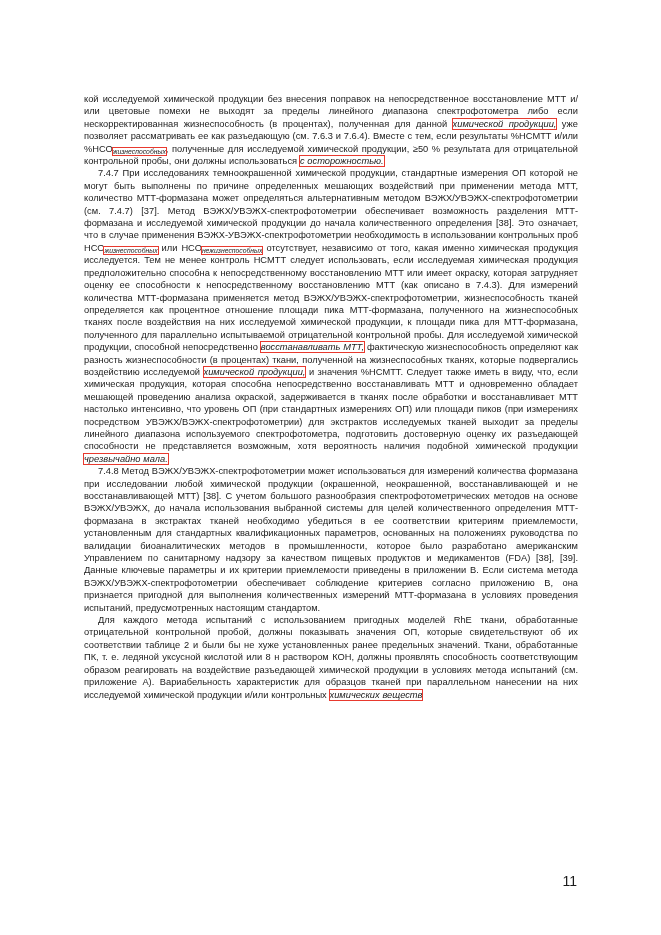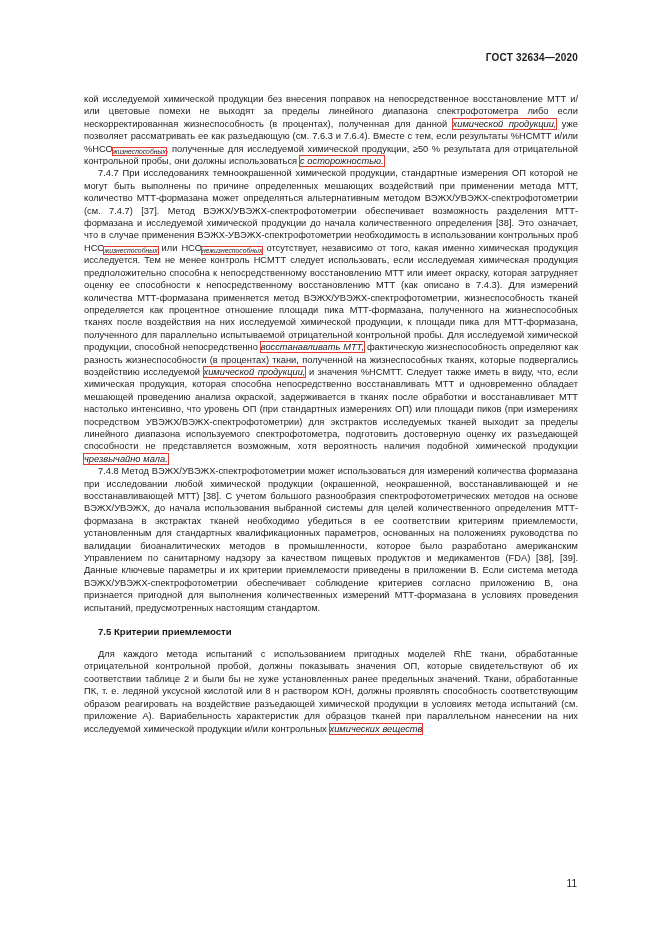--- a/index.html
+++ b/index.html
@@ -55,31 +55,29 @@
   }
   .annot-box {
     outline: 1px solid var(--annot-color, #e8392e);
     outline-offset: 0px;
     font-style: italic;
   }
   .page-number {
     position: absolute;
     right: 84px;
     bottom: 46px;
-    font-size: 10px;
+    font-size: 14px;
   }
 </style>
 </head>
 <body>
 
 <div class="page">
-  <div class="doc-header">ГОСТ 32634—2020</div>
 
   <div class="doc-body">
       <p class="para"><span>кой исследуемой химической продукции без внесения поправок на непосредственное восстановление МТТ и/или цветовые помехи не выходят за пределы линейного диапазона спектрофотометра либо если нескорректированная жизнеспособность (в процентах), полученная для данной </span><span class="annot-box">химической продукции,</span><span> уже позволяет рассматривать ее как разъедающую (см. 7.6.3 и 7.6.4). Вместе с тем, если результаты %НСМТТ и/или %НСО</span><sub class="subscript annot-box">жизнеспособных</sub><span>, полученные для исследуемой химической продукции, ≥50 % результата для отрицательной контрольной пробы, они должны использоваться </span><span class="annot-box">с осторожностью.</span></p>
       <p class="para indent"><span>7.4.7 При исследованиях темноокрашенной химической продукции, стандартные измерения ОП которой не могут быть выполнены по причине определенных мешающих воздействий при применении метода МТТ, количество МТТ-формазана может определяться альтернативным методом ВЭЖХ/УВЭЖХ-спектрофотометрии (см. 7.4.7) [37]. Метод ВЭЖХ/УВЭЖХ-спектрофотометрии обеспечивает возможность разделения МТТ-формазана и исследуемой химической продукции до начала количественного определения [38]. Это означает, что в случае применения ВЭЖХ-УВЭЖХ-спектрофотометрии необходимость в использовании контрольных проб НСО</span><sub class="subscript annot-box">жизнеспособных</sub><span> или НСО</span><sub class="subscript annot-box">нежизнеспособных</sub><span> отсутствует, независимо от того, какая именно химическая продукция исследуется. Тем не менее контроль НСМТТ следует использовать, если исследуемая химическая продукция предположительно способна к непосредственному восстановлению МТТ или имеет окраску, которая затрудняет оценку ее способности к непосредственному восстановлению МТТ (как описано в 7.4.3). Для измерений количества МТТ-формазана применяется метод ВЭЖХ/УВЭЖХ-спектрофотометрии, жизнеспособность тканей определяется как процентное отношение площади пика МТТ-формазана, полученного на жизнеспособных тканях после воздействия на них исследуемой химической продукции, к площади пика для МТТ-формазана, полученного для параллельно испытываемой отрицательной контрольной пробы. Для исследуемой химической продукции, способной непосредственно </span><span class="annot-box">восстанавливать МТТ,</span><span> фактическую жизнеспособность определяют как разность жизнеспособности (в процентах) ткани, полученной на жизнеспособных тканях, которые подвергались воздействию исследуемой </span><span class="annot-box">химической продукции,</span><span> и значения %НСМТТ. Следует также иметь в виду, что, если химическая продукция, которая способна непосредственно восстанавливать МТТ и одновременно обладает мешающей проведению анализа окраской, задерживается в тканях после обработки и восстанавливает МТТ настолько интенсивно, что уровень ОП (при стандартных измерениях ОП) или площади пиков (при измерениях посредством УВЭЖХ/ВЭЖХ-спектрофотометрии) для экстрактов исследуемых тканей выходит за пределы линейного диапазона используемого спектрофотометра, подготовить достоверную оценку их разъедающей способности не представляется возможным, хотя вероятность наличия подобной химической продукции </span><span class="annot-box">чрезвычайно мала.</span></p>
       <p class="para indent"><span>7.4.8 Метод ВЭЖХ/УВЭЖХ-спектрофотометрии может использоваться для измерений количества формазана при исследовании любой химической продукции (окрашенной, неокрашенной, восстанавливающей и не восстанавливающей МТТ) [38]. С учетом большого разнообразия спектрофотометрических методов на основе ВЭЖХ/УВЭЖХ, до начала использования выбранной системы для целей количественного определения МТТ-формазана в экстрактах тканей необходимо убедиться в ее соответствии критериям приемлемости, установленным для стандартных квалификационных параметров, основанных на положениях руководства по валидации биоаналитических методов в промышленности, которое было разработано американским Управлением по санитарному надзору за качеством пищевых продуктов и медикаментов (FDA) [38], [39]. Данные ключевые параметры и их критерии приемлемости приведены в приложении В. Если система метода ВЭЖХ/УВЭЖХ-спектрофотометрии обеспечивает соблюдение критериев согласно приложению В, она признается пригодной для выполнения количественных измерений МТТ-формазана в условиях проведения испытаний, предусмотренных настоящим стандартом.</span></p>
-      <h2 class="section-heading">7.5 Критерии приемлемости</h2>
       <p class="para indent"><span>Для каждого метода испытаний с использованием пригодных моделей RhE ткани, обработанные отрицательной контрольной пробой, должны показывать значения ОП, которые свидетельствуют об их соответствии таблице 2 и были бы не хуже установленных ранее предельных значений. Ткани, обработанные ПК, т. е. ледяной уксусной кислотой или 8 н раствором КОН, должны проявлять способность соответствующим образом реагировать на воздействие разъедающей химической продукции в условиях метода испытаний (см. приложение А). Вариабельность характеристик для образцов тканей при параллельном нанесении на них исследуемой химической продукции и/или контрольных </span><span class="annot-box">химических веществ</span></p>
     </div>
 
   <div class="page-number">11</div>
 </div>
 
 </body></html>

